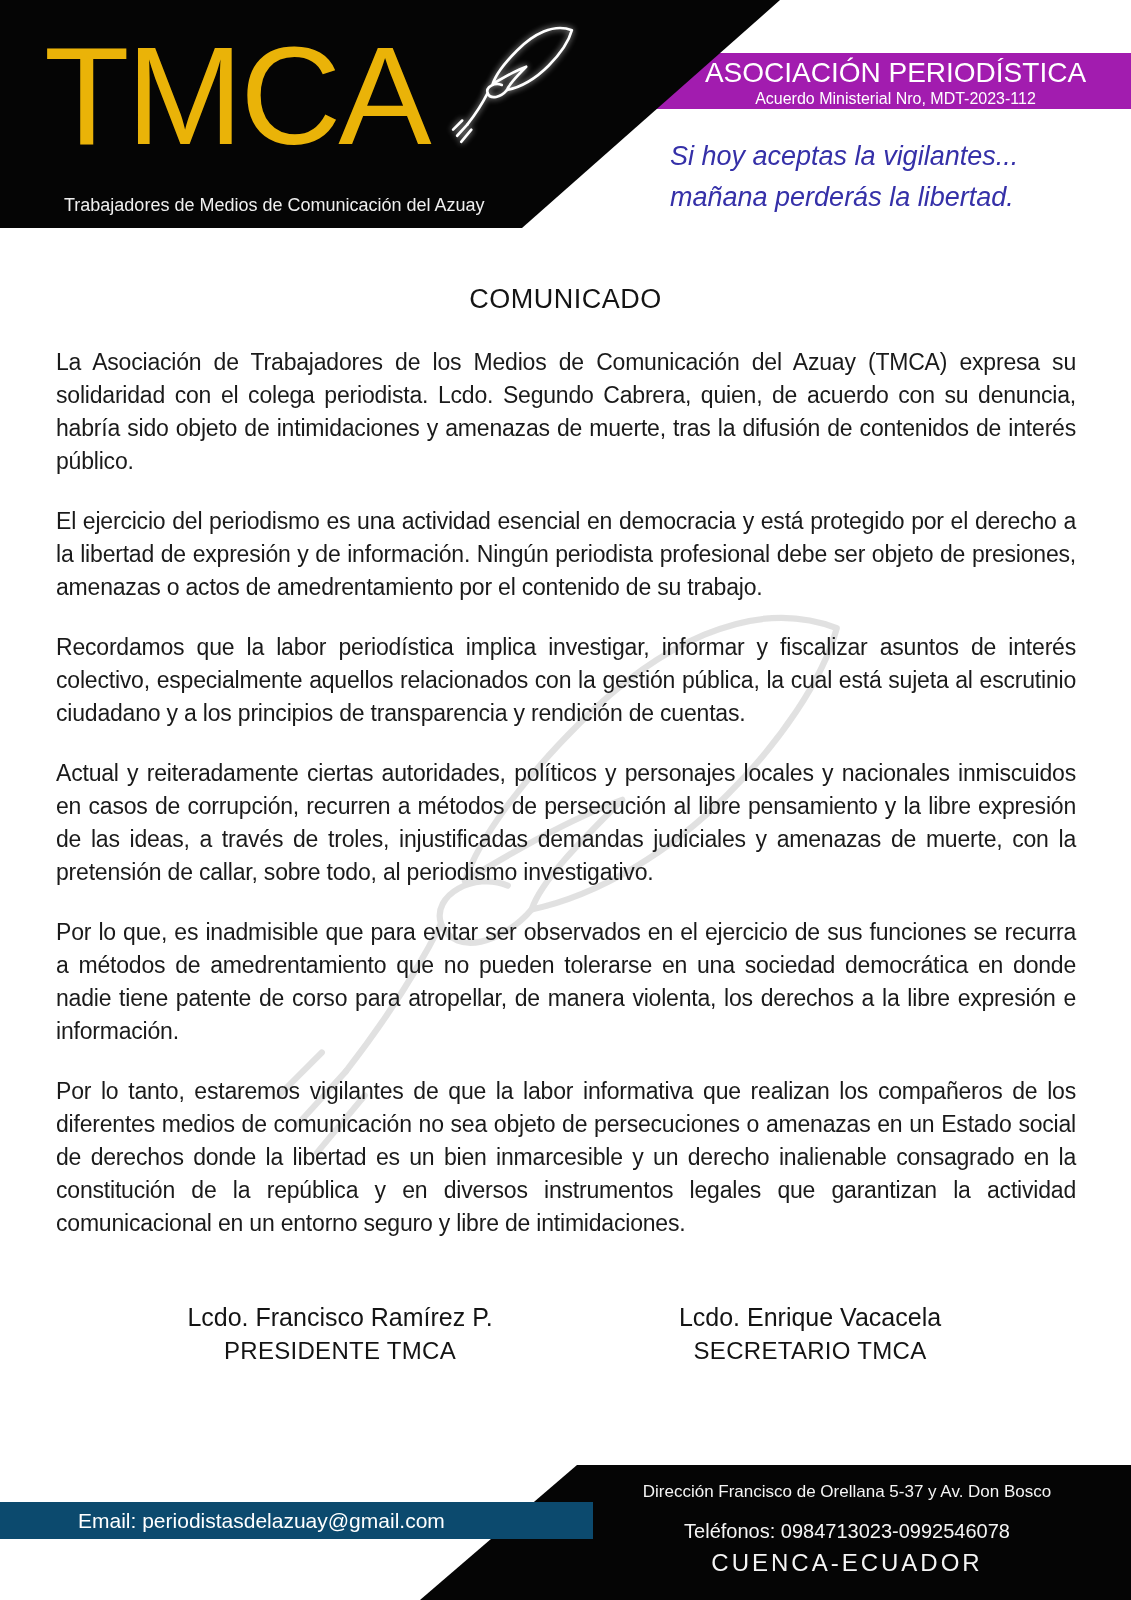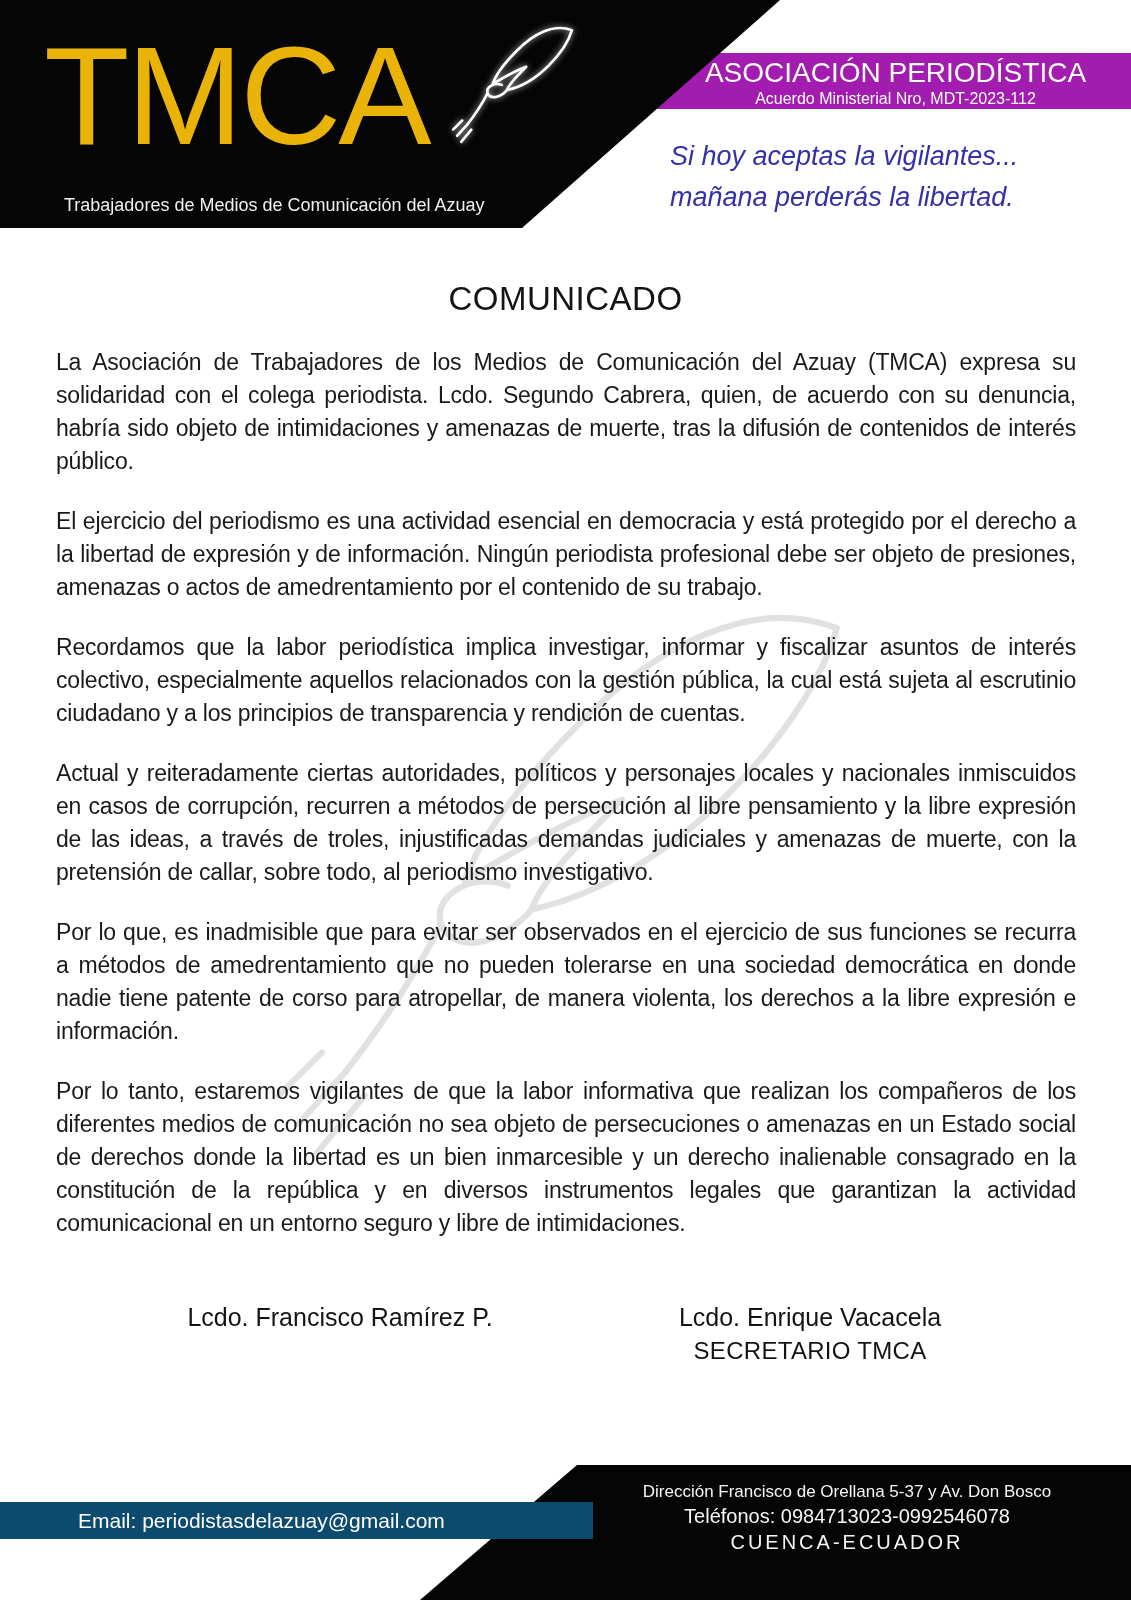--- a/index.html
+++ b/index.html
@@ -42,21 +42,21 @@
   }
 
   
   .watermark{
     position:absolute;left:255px;top:590px;z-index:0;opacity:.5;
   }
 
   
   .doc-title{
     position:absolute;left:0;top:280px;width:1131px;z-index:1;
-    text-align:center;font-size:33px;line-height:38px;color:#141414;
+    text-align:center;font-size:27px;line-height:38px;color:#141414;
     font-weight:400;letter-spacing:.5px;
   }
   .content{
     position:absolute;left:56px;top:346px;width:1020px;z-index:1;
   }
   .content p{
     margin:0 0 27px 0;font-size:23px;line-height:33px;color:#1a1a1a;
     text-align:justify;letter-spacing:-0.2px;
   }
 
@@ -72,22 +72,22 @@
   .footer-black{
     position:absolute;left:0;top:1465px;width:1131px;height:135px;
     background:#050505;z-index:2;
     clip-path:polygon(577px 0,1131px 0,1131px 135px,420px 135px);
   }
   .footer-info{
     position:absolute;left:563px;top:1481px;width:568px;z-index:3;
     text-align:center;color:#f5f5f5;
   }
   .footer-address{font-size:17px;line-height:22px;font-weight:400;}
-  .footer-phones{font-size:20px;line-height:25px;margin-top:1px;}
-  .footer-city{font-size:20px;line-height:26px;letter-spacing:3px;}
+  .footer-phones{font-size:20px;line-height:25px;margin-top:16px;}
+  .footer-city{font-size:24px;line-height:26px;margin-top:6px;letter-spacing:3px;}
   .email-bar{
     position:absolute;left:0;top:1502px;width:593px;height:37px;
     background:#0c4a6e;z-index:4;color:#ffffff;
     font-size:21px;line-height:37px;padding-left:78px;box-sizing:border-box;
     white-space:nowrap;
   }
 
   .quill-stroke{fill:none;stroke-linecap:round;stroke-linejoin:round;}
 </style>
 </head>
@@ -130,20 +130,21 @@
     <p>El ejercicio del periodismo es una actividad esencial en democracia y está protegido por el derecho a la libertad de expresión y de información. Ningún periodista profesional debe ser objeto de presiones, amenazas o actos de amedrentamiento por el contenido de su trabajo.</p>
     <p>Recordamos que la labor periodística implica investigar, informar y fiscalizar asuntos de interés colectivo, especialmente aquellos relacionados con la gestión pública, la cual está sujeta al escrutinio ciudadano y a los principios de transparencia y rendición de cuentas.</p>
     <p>Actual y reiteradamente ciertas autoridades, políticos y personajes locales y nacionales inmiscuidos en casos de corrupción, recurren a métodos de persecución al libre pensamiento y la libre expresión de las ideas, a través de troles, injustificadas demandas judiciales y amenazas de muerte, con la pretensión de callar, sobre todo, al periodismo investigativo.</p>
     <p>Por lo que, es inadmisible que para evitar ser observados en el ejercicio de sus funciones se recurra a métodos de amedrentamiento que no pueden tolerarse en una sociedad democrática en donde nadie tiene patente de corso para atropellar, de manera violenta, los derechos a la libre expresión e información.</p>
     <p>Por lo tanto, estaremos vigilantes de que la labor informativa que realizan los compañeros de los diferentes medios de comunicación no sea objeto de persecuciones o amenazas en un Estado social de derechos donde la libertad es un bien inmarcesible y un derecho inalienable consagrado en la constitución de la república y en diversos instrumentos legales que garantizan la actividad comunicacional en un entorno seguro y libre de intimidaciones.</p>
   </div>
 
   <div class="signatures">
     <div class="sig sig-left">
       <div class="sig-name">Lcdo. Francisco Ramírez P.</div>
+      <div class="sig-role">PRESIDENTE TMCA</div>
     </div>
     <div class="sig sig-right">
       <div class="sig-name">Lcdo. Enrique Vacacela</div>
       <div class="sig-role">SECRETARIO TMCA</div>
     </div>
   </div>
 
   <div class="footer-black"></div>
 
   <div class="footer-info">

